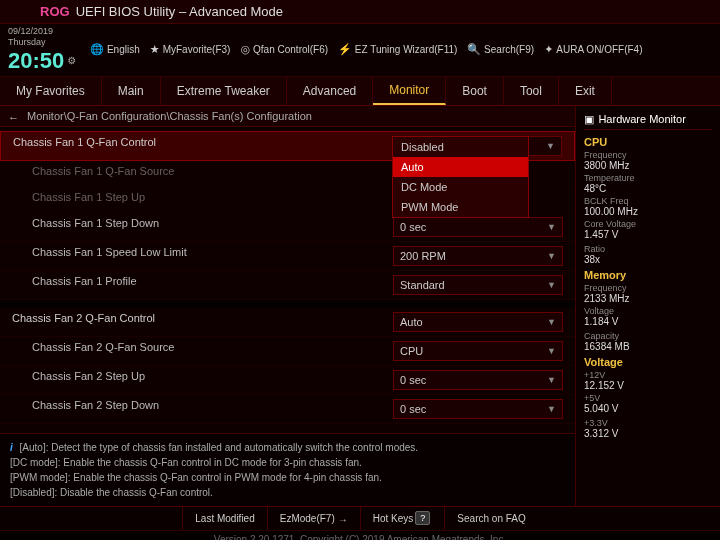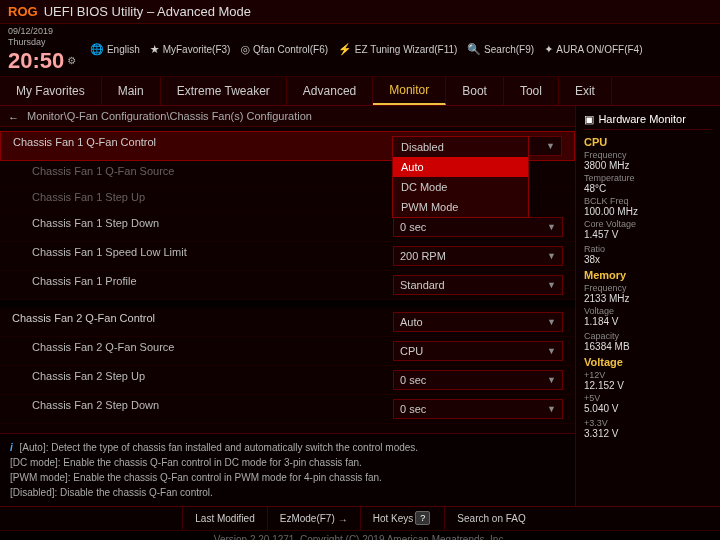--- a/index.html
+++ b/index.html
@@ -15,24 +15,25 @@
 
     
     #title-bar {
       background: #1a0000;
       display: flex;
       align-items: center;
       padding: 4px 8px;
       border-bottom: 1px solid #400;
     }
     #title-bar .rog-logo {
-      color: #f97316;
+      color: #ec4899;
       font-weight: bold;
       font-size: 13px;
       margin-right: 6px;
+      margin-left: 32px;
     }
     #title-bar .title-text {
       color: #ddd;
       font-size: 13px;
     }
 
     
     #info-bar {
       background: #0d0000;
       display: flex;
@@ -269,21 +270,21 @@
   <span class="title-text">UEFI BIOS Utility – Advanced Mode</span>
 </div>
 
 <div id="info-bar">
   <div class="datetime">
     <span class="date-text">
       <span>09/12/2019</span><br>
       <span>Thursday</span>
     </span>
     <div style="display:flex;align-items:center;gap:3px;">
-      <span style="font-size:22px;color:#fca5a5;font-weight:bold;">20:50</span>
+      <span style="font-size:22px;color:#5eead4;font-weight:bold;">20:50</span>
       <span style="font-size:10px;color:#aaa;">⚙</span>
     </div>
   </div>
   <div class="info-items">
     <div class="info-item">
       <span class="icon-small">🌐</span>
       <span>English</span>
     </div>
     <div class="info-item">
       <span class="icon-small">★</span>

